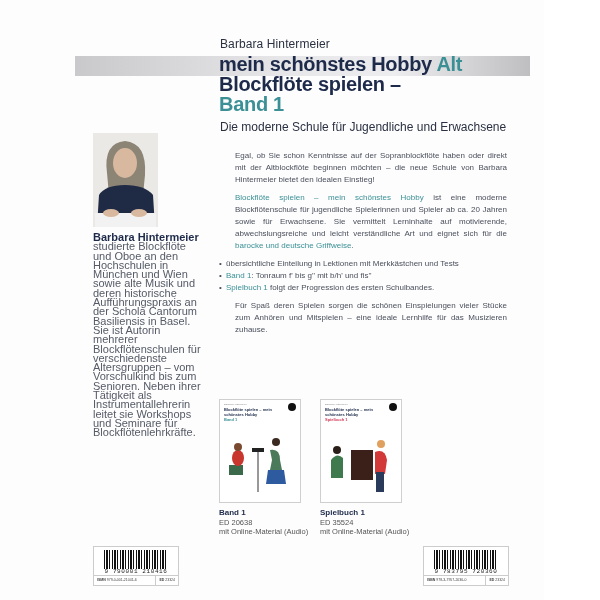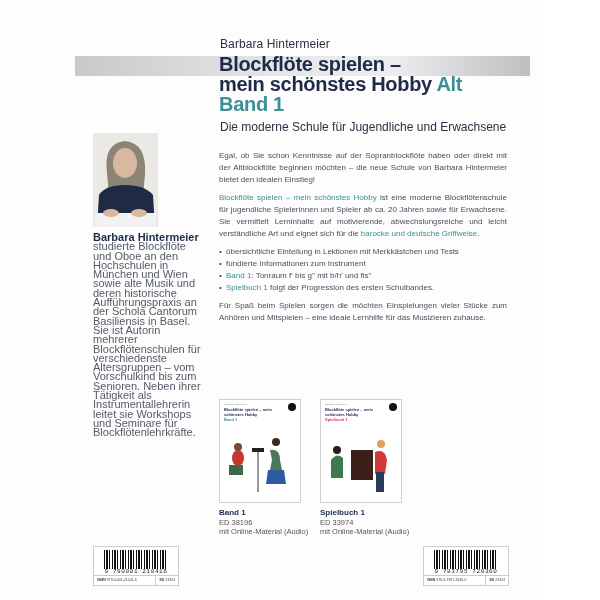--- a/index.html
+++ b/index.html
@@ -10,21 +10,21 @@
   .band { position:absolute; left:75px; top:56px; width:455px; height:20px;
           background:linear-gradient(90deg,#c9c9cc 0%,#e6e6e8 45%,#ededef 70%,#bfbfc2 100%); }
   .title { position:absolute; left:219px; top:54px; font-weight:bold; color:#1d2a4a; font-size:20px; line-height:20px; letter-spacing:-0.3px; }
   .title .accent { color:#3b9096; }
   .title .l3 { color:#3b9096; }
   .subtitle { position:absolute; left:220px; top:120px; font-size:12px; color:#2b3142; }
   .photo { position:absolute; left:93px; top:133px; width:65px; height:94px; background:#e8e6e3; overflow:hidden; }
   .bio { position:absolute; left:93px; top:233px; width:110px; font-size:11px; line-height:9.3px; color:#555a66; }
   .bio b { color:#1d2a4a; }
   .main { position:absolute; left:219px; top:150px; width:288px; font-size:8px; line-height:12px; color:#4a4f5c; text-align:justify; }
-  .main p { margin:0 0 6px 0; }
+  .main p { margin:0 0 6px 16px; }
   .teal { color:#3b9096; }
   .main ul { margin:0 16px 6px 0; padding:0; list-style:none; }
   .main li { position:relative; padding-left:7px; text-align:justify; }
   .main li::before { content:"•"; position:absolute; left:0; top:0; }
   .minibook { position:absolute; top:399px; width:80px; height:102px; border:1px solid #cfcfcf; background:#fff; overflow:hidden; }
   .minibook .grid { position:absolute; left:3px; right:3px; top:28px; bottom:6px;
         background-image:radial-gradient(#b9c4cc 0.6px, transparent 0.7px); background-size:4px 4px; }
   .mb-author { position:absolute; left:4px; top:3px; font-size:2.5px; color:#888; }
   .mb-title { position:absolute; left:4px; top:8px; font-size:4px; line-height:4.5px; font-weight:bold; color:#1d2a4a; }
   .mb-sub { position:absolute; left:4px; top:17px; font-size:4px; font-weight:bold; }
@@ -38,22 +38,22 @@
   .bc-info { position:absolute; left:0; right:0; bottom:0; height:9px; border-top:1px solid #ccc; font-size:3.5px; line-height:9px; color:#444; padding-left:3px; }
   .bc-info .ed { position:absolute; right:3px; top:0; border-left:1px solid #ccc; padding-left:3px; }
 </style>
 </head>
 <body>
 
 <div class="page">
   <div class="author">Barbara Hintermeier</div>
   <div class="band"></div>
   <div class="title">
+    <div><span>mein schönstes Hobby</span> <span class="accent">Alt</span></div>
     <div>Blockflöte spielen –</div>
-    <div><span>mein schönstes Hobby</span> <span class="accent">Alt</span></div>
     <div class="l3">Band 1</div>
   </div>
   <div class="subtitle">Die moderne Schule für Jugendliche und Erwachsene</div>
 
   <div class="photo">
     <svg width="65" height="94" viewBox="0 0 65 94">
       <rect width="65" height="94" fill="#ebe9e6"></rect>
       <path d="M14 40 Q10 10 32 8 Q54 10 52 42 L50 62 L16 62 Z" fill="#8c8576"></path>
       <ellipse cx="32" cy="30" rx="12" ry="15" fill="#d9b8a0"></ellipse>
       <path d="M4 94 L6 62 Q12 52 32 52 Q52 52 60 62 L62 94 Z" fill="#1f2a44"></path>
@@ -64,25 +64,24 @@
   </div>
   <div class="bio">
     <b>Barbara Hintermeier</b> <span>studierte Blockflöte und Oboe an den Hochschulen in München und Wien sowie alte Musik und deren historische Aufführungspraxis an der Schola Cantorum Basiliensis in Basel. Sie ist Autorin mehrerer Blockflötenschulen für verschiedenste Altersgruppen – vom Vorschulkind bis zum Senioren. Neben ihrer Tätigkeit als Instrumentallehrerin leitet sie Workshops und Seminare für Blockflötenlehrkräfte.</span>
   </div>
 
   <div class="main">
     <p>Egal, ob Sie schon Kenntnisse auf der Sopranblockflöte haben oder direkt mit der Altblockflöte beginnen möchten – die neue Schule von Barbara Hintermeier bietet den idealen Einstieg!</p>
     <p><span class="teal">Blockflöte spielen – mein schönstes Hobby</span><span> ist eine moderne Blockflötenschule für jugendliche Spielerinnen und Spieler ab ca. 20 Jahren sowie für Erwachsene. Sie vermittelt Lerninhalte auf motivierende, abwechslungsreiche und leicht verständliche Art und eignet sich für die </span><span class="teal">barocke und deutsche Griffweise</span><span>.</span></p>
     <ul>
       <li><span>übersichtliche Einteilung in Lektionen mit Merkkästchen und Tests</span></li>
-      <li><span>fundierte Informationen zum Instrument</span></li>
       <li><span class="teal">Band 1</span><span>: Tonraum f' bis g'' mit b/h' und fis''</span></li>
       <li><span class="teal">Spielbuch 1</span><span> folgt der Progression des ersten Schulbandes.</span></li>
     </ul>
-    <p>Für Spaß beim Spielen sorgen die möchten Einspielungen vieler Stücke zum Anhören und Mitspielen – eine ideale Lernhilfe für das Musizieren zuhause.</p>
+    <p>Für Spaß deren Spielen sorgen die schönen Einspielungen vieler Stücke zum Anhören und Mitspielen – eine ideale Lernhilfe für das Musizieren zuhause.</p>
   </div>
 
   <div class="minibook" style="left:219px;">
     <div class="mb-author">Barbara Hintermeier</div>
     <div class="mb-icon"></div>
     <div class="mb-title" style="width:50px;">Blockflöte spielen – mein schönstes Hobby</div>
     <div class="mb-sub" style="color:#3b9096;">Band 1</div>
     <div class="grid"></div>
     <svg style="position:absolute;left:0;top:0" width="80" height="102">
       <rect x="9" y="65" width="14" height="10" fill="#3a6a4a"></rect>
@@ -106,26 +105,26 @@
       <path d="M10 60 Q16 52 22 58 L22 78 L10 78 Z" fill="#3f7a4e"></path>
       <circle cx="16" cy="50" r="4" fill="#2a1e18"></circle>
       <path d="M54 52 Q64 48 66 60 L64 74 L54 74 Z" fill="#d23a3a"></path>
       <rect x="55" y="72" width="8" height="20" fill="#2a3a5a"></rect>
       <circle cx="60" cy="44" r="4" fill="#e0a060"></circle>
     </svg>
   </div>
 
   <div class="caption" style="left:219px;">
     <b>Band 1</b><br>
-    <span>ED 38196</span><br>
+    <span>ED 20638</span><br>
     <span>mit Online-Material (Audio)</span>
   </div>
   <div class="caption" style="left:320px;">
     <b>Spielbuch 1</b><br>
-    <span>ED 33974</span><br>
+    <span>ED 35524</span><br>
     <span>mit Online-Material (Audio)</span>
   </div>
 
   <div class="barcode-box" style="left:93px;">
     <div class="bars"></div>
     <div class="bc-num">9 790001 210416</div>
     <div class="bc-info">
       <b>ISMN</b> <span>979-0-001-21041-6</span>
       <span class="ed"><b>ED</b> <span>23324</span></span>
     </div>

